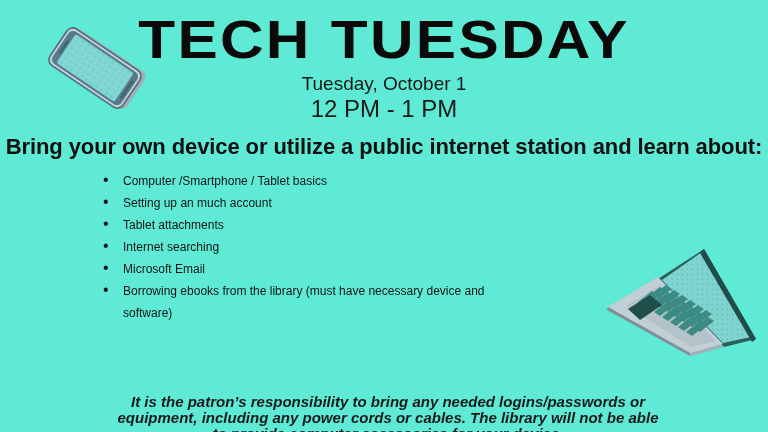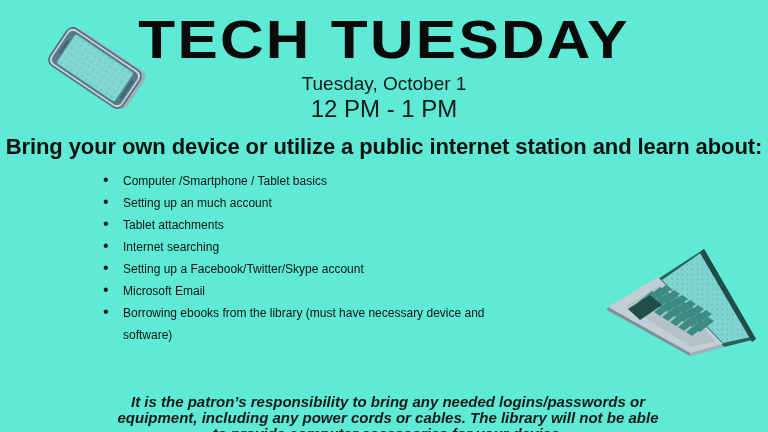--- a/index.html
+++ b/index.html
@@ -164,21 +164,20 @@
     <div class="subtitle-line2">12 PM - 1 PM</div>
   </div>
 
   <div class="lead">Bring your own device or utilize a public internet station and learn about:</div>
 
   <ul class="bullets">
     <li>Computer /Smartphone / Tablet basics</li>
     <li>Setting up an much account</li>
     <li>Tablet attachments</li>
     <li>Internet searching</li>
-    <li>Setting up a Facebook/Twitter/Skype account</li>
     <li>Microsoft Email</li>
     <li class="wrap">Borrowing ebooks from the library (must have necessary device and software)</li>
   </ul>
 
   <div class="laptop-art">
     <svg width="172" height="120" viewBox="0 0 172 120" xmlns="http://www.w3.org/2000/svg">
       <defs>
         <pattern id="dotsLap" width="5" height="5" patternUnits="userSpaceOnUse">
           <circle cx="1.4" cy="1.4" r="0.8" fill="#5cb8b4" opacity="0.8"></circle>
         </pattern>

